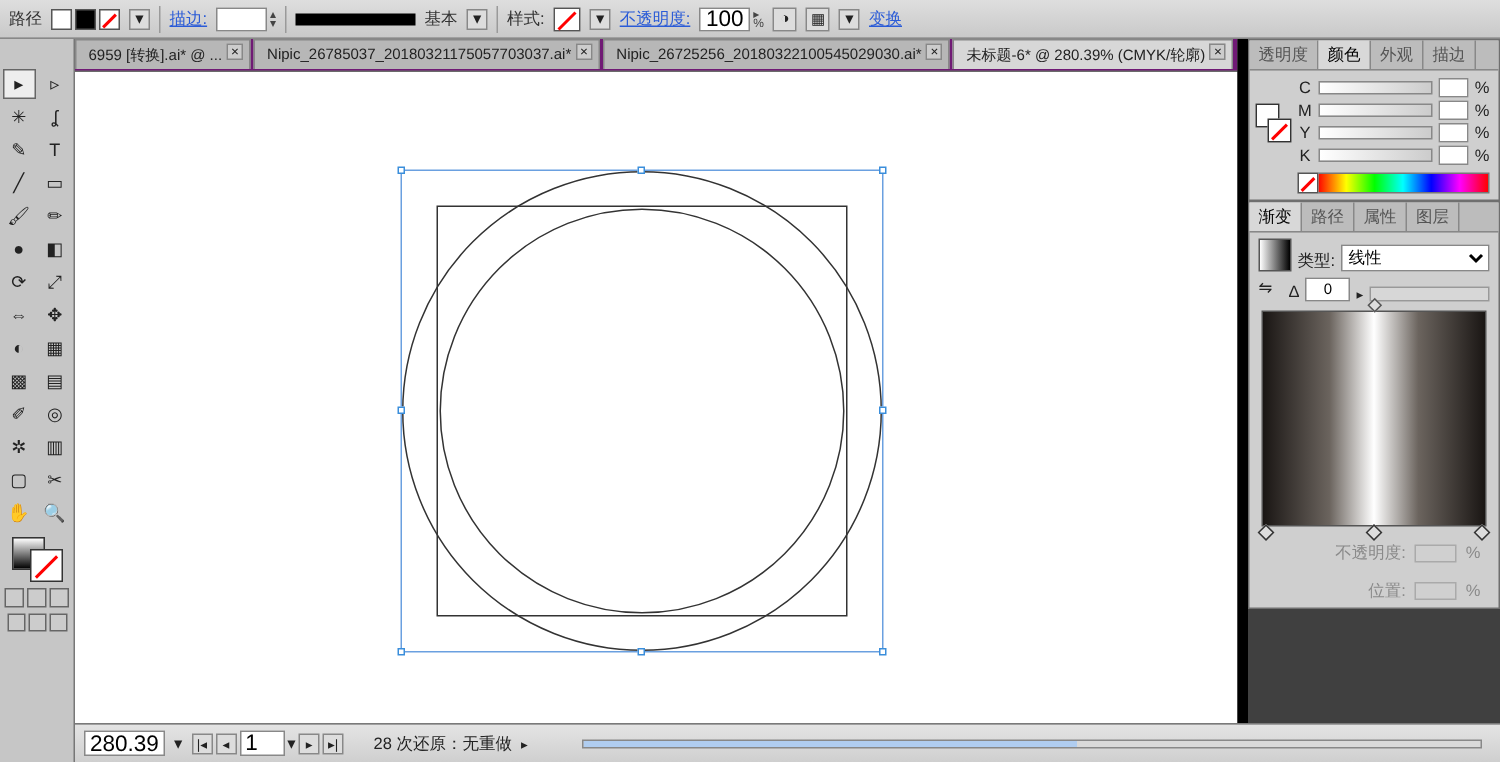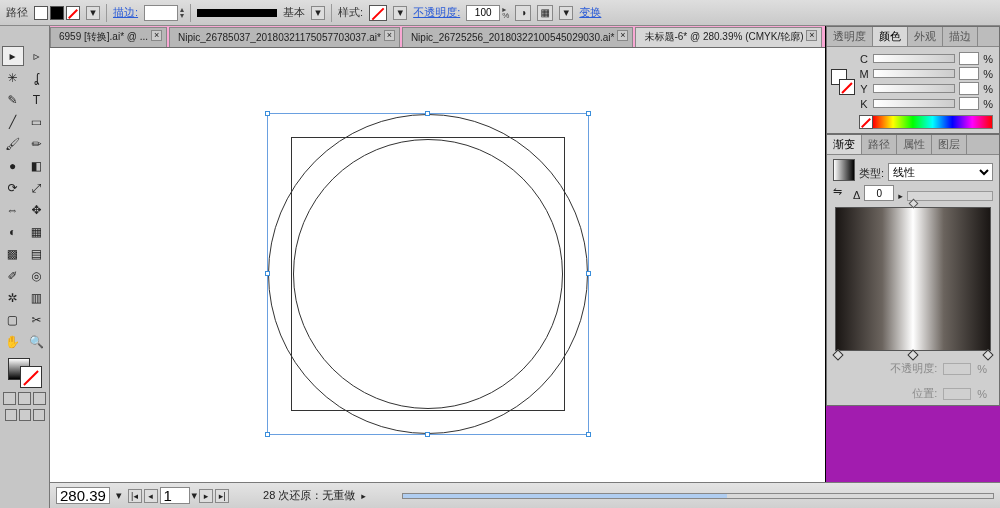--- a/index.html
+++ b/index.html
@@ -10,26 +10,26 @@
 #optbar .swatches{display:flex;gap:2px}
 #optbar .sw{width:14px;height:14px;border:1px solid #555;position:relative}
 #optbar .sw.white{background:#fff}
 #optbar .sw.black{background:#000}
 #optbar .sw.none{background:#fff}
 #optbar .sw.none::after{content:"";position:absolute;left:0;right:0;top:50%;height:2px;background:#f00;transform:rotate(-45deg)}
 #optbar .sep{width:1px;height:18px;background:#9a9a9a}
 #optbar .drop{width:14px;height:14px;border:1px solid #888;background:#ddd;display:flex;align-items:center;justify-content:center}
 #optbar .link{color:#2a5bd7;text-decoration:underline;cursor:pointer}
 #optbar .spin{display:flex;align-items:center}
-#optbar .spin input{width:34px;height:16px;font-size:10px;border:1px solid #888;background:#fff;text-align:center}
+#optbar .spin input{width:34px;height:16px;font-size:15px;border:1px solid #888;background:#fff;text-align:center}
 #optbar .arrws{display:flex;flex-direction:column;line-height:6px;font-size:8px;color:#444;margin-left:2px}
 #optbar .strokeprev{width:80px;height:8px;background:#000}
 #optbar .ico{width:16px;height:16px;border:1px solid #888;background:#ddd;display:flex;align-items:center;justify-content:center;font-size:10px}
 
-#tabs{position:absolute;left:50px;right:175px;top:26px;height:22px;background:#f9a8d4;display:flex;align-items:center;overflow:hidden;border-bottom:1px solid #6b6b6b}
+#tabs{position:absolute;left:50px;right:175px;top:26px;height:22px;background:#701a75;display:flex;align-items:flex-start;overflow:hidden;border-bottom:1px solid #6b6b6b}
 #tabs .tab{height:20px;padding:0 18px 0 8px;background:#b7b7b7;border:1px solid #888;border-bottom:none;margin-right:2px;display:flex;align-items:center;position:relative;white-space:nowrap;font-size:10px;color:#222;max-width:270px;overflow:hidden;text-overflow:ellipsis;cursor:pointer}
 #tabs .tab.active{background:#d7d7d7}
 #tabs .tab .x{position:absolute;right:4px;top:2px;width:11px;height:11px;border:1px solid #888;font-size:9px;line-height:9px;text-align:center;background:#ccc;cursor:pointer}
 
 #canvas{position:absolute;left:50px;top:48px;right:175px;bottom:26px;background:#fff;overflow:hidden}
 #art{position:absolute;left:218px;top:66px;width:320px;height:320px}
 #art .sq.outer{position:absolute;left:0;top:0;width:320px;height:320px;outline:1px solid #6aa0e0}
 #art .sq.inner{position:absolute;left:23px;top:23px;width:274px;height:274px;border:1px solid #333}
 #art .circ.big{position:absolute;left:0;top:0;width:320px;height:320px;border:1px solid #333;border-radius:50%}
 #art .circ.sm{position:absolute;left:25px;top:25px;width:270px;height:270px;border:1px solid #333;border-radius:50%}
@@ -50,21 +50,21 @@
 #colmodes .cm{width:13px;height:13px;border:1px solid #666;background:#ccc}
 #screenmodes{margin-top:4px;display:flex;gap:2px}
 #screenmodes .sm{width:12px;height:12px;border:1px solid #666;background:#ccc}
 
 #status{position:absolute;left:50px;right:0;bottom:0;height:26px;background:linear-gradient(#e4e4e4,#cfcfcf);border-top:1px solid #7a7a7a;display:flex;align-items:center;gap:6px;padding:0 6px;font-size:11px}
 #status input{width:54px;height:17px;font-size:15px;border:1px solid #888;text-align:left;padding:0 3px}
 #status .nav{display:flex;align-items:center;gap:2px}
 #status .nb{width:14px;height:14px;border:1px solid #888;background:#ddd;display:flex;align-items:center;justify-content:center;font-size:9px;cursor:pointer}
 #status .prog{flex:1;height:6px;background:linear-gradient(90deg,#b0cdf0 0%,#b0cdf0 55%,#d9d9d9 55%);border:1px solid #888;margin-left:30px;max-width:600px}
 
-#dock{position:absolute;right:0;top:26px;width:175px;bottom:26px;background:#a21caf;border-left:1px solid #000000;font-size:11px}
+#dock{position:absolute;right:0;top:26px;width:175px;bottom:26px;background:#404040;border-left:7px solid #000000;font-size:11px}
 .pnl{border:1px solid #6f6f6f;margin:0;background:#cfcfcf}
 .pnl .tabsrow{display:flex;height:20px;background:#bcbcbc;border-bottom:1px solid #888}
 .pnl .ptab{padding:2px 6px;border-right:1px solid #888;color:#555;cursor:pointer}
 .pnl .ptab.on{background:#d8d8d8;color:#000}
 .pnl .body{padding:4px 6px}
 
 .slrow{display:flex;align-items:center;gap:4px;height:15px}
 .slrow .lab{width:10px;text-align:center}
 .slrow .bar{flex:1;height:9px;background:linear-gradient(90deg,#fff,#ccc);border:1px solid #888}
 .slrow .val{width:20px;height:13px;border:1px solid #888;background:#fff;font-size:9px;text-align:right;padding-right:2px}
@@ -290,16 +290,16 @@
   <input value="280.39%" style="">
   <span class="drop">▾</span>
   <div class="nav">
     <div class="nb">|◂</div>
     <div class="nb">◂</div>
     <input style="width: 30px;" value="1">
     <span class="drop">▾</span>
     <div class="nb">▸</div>
     <div class="nb">▸|</div>
   </div>
-  <span style="margin-left:28px">28 次还原：无重做</span>
+  <span style="margin-left:14px">28 次还原：无重做</span>
   <span style="font-size:9px">▸</span>
   <div class="prog"></div>
 </div>
 
 </body></html>

